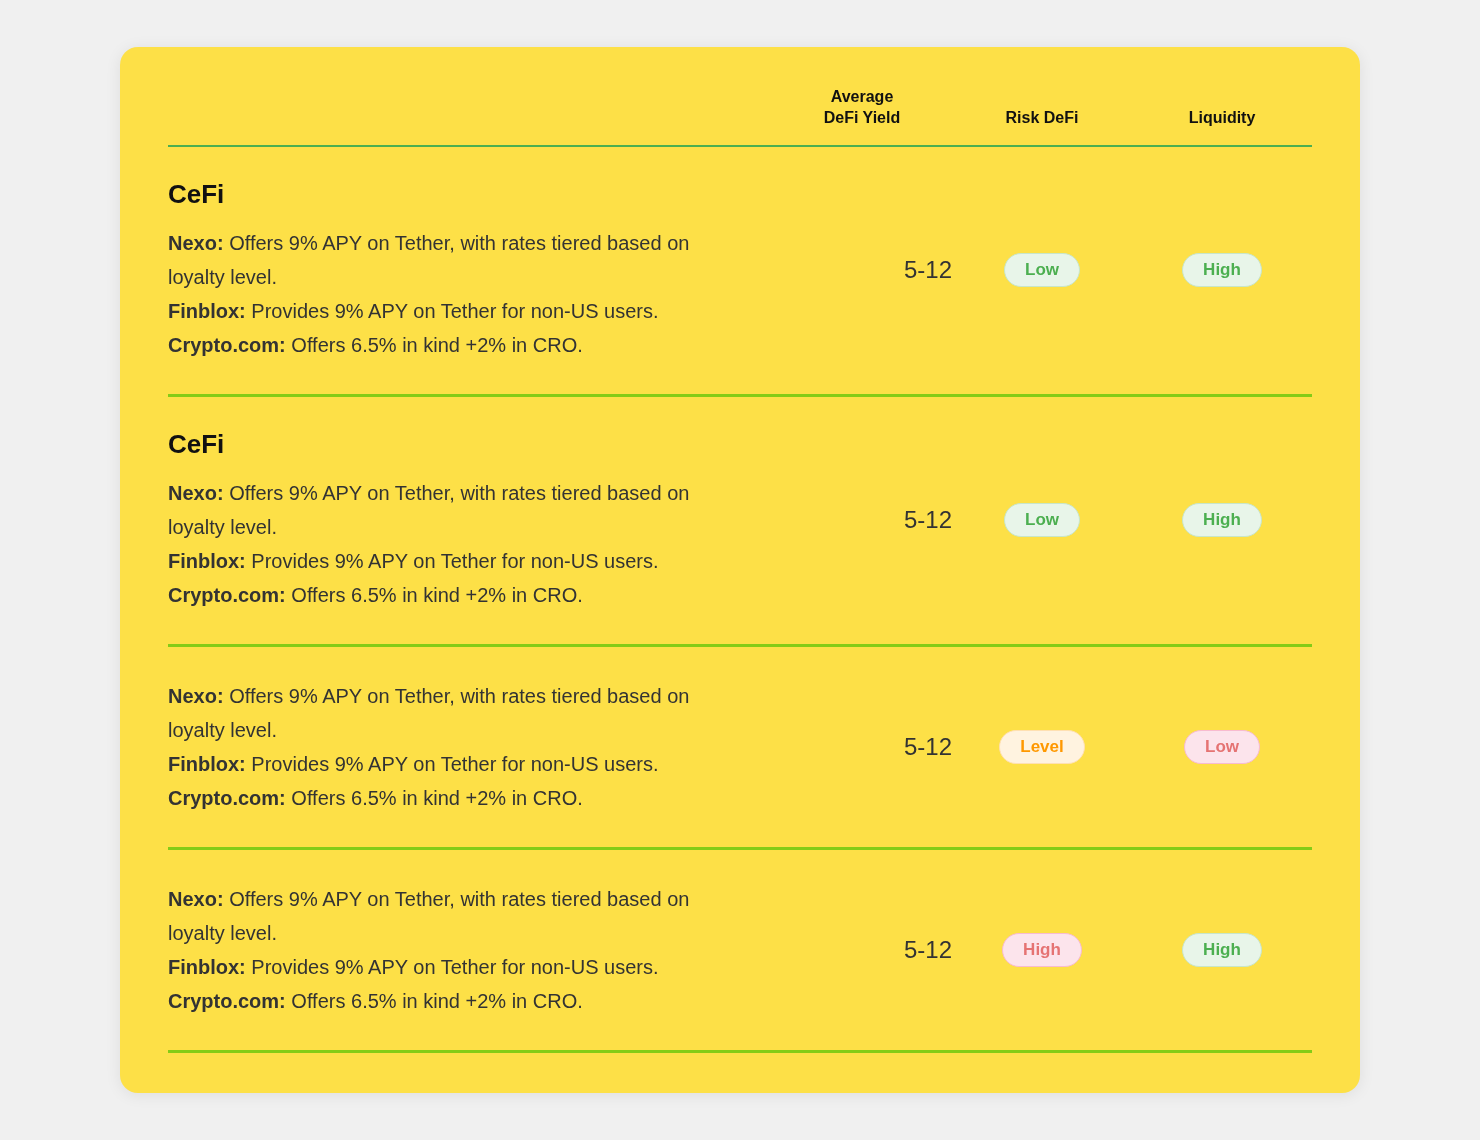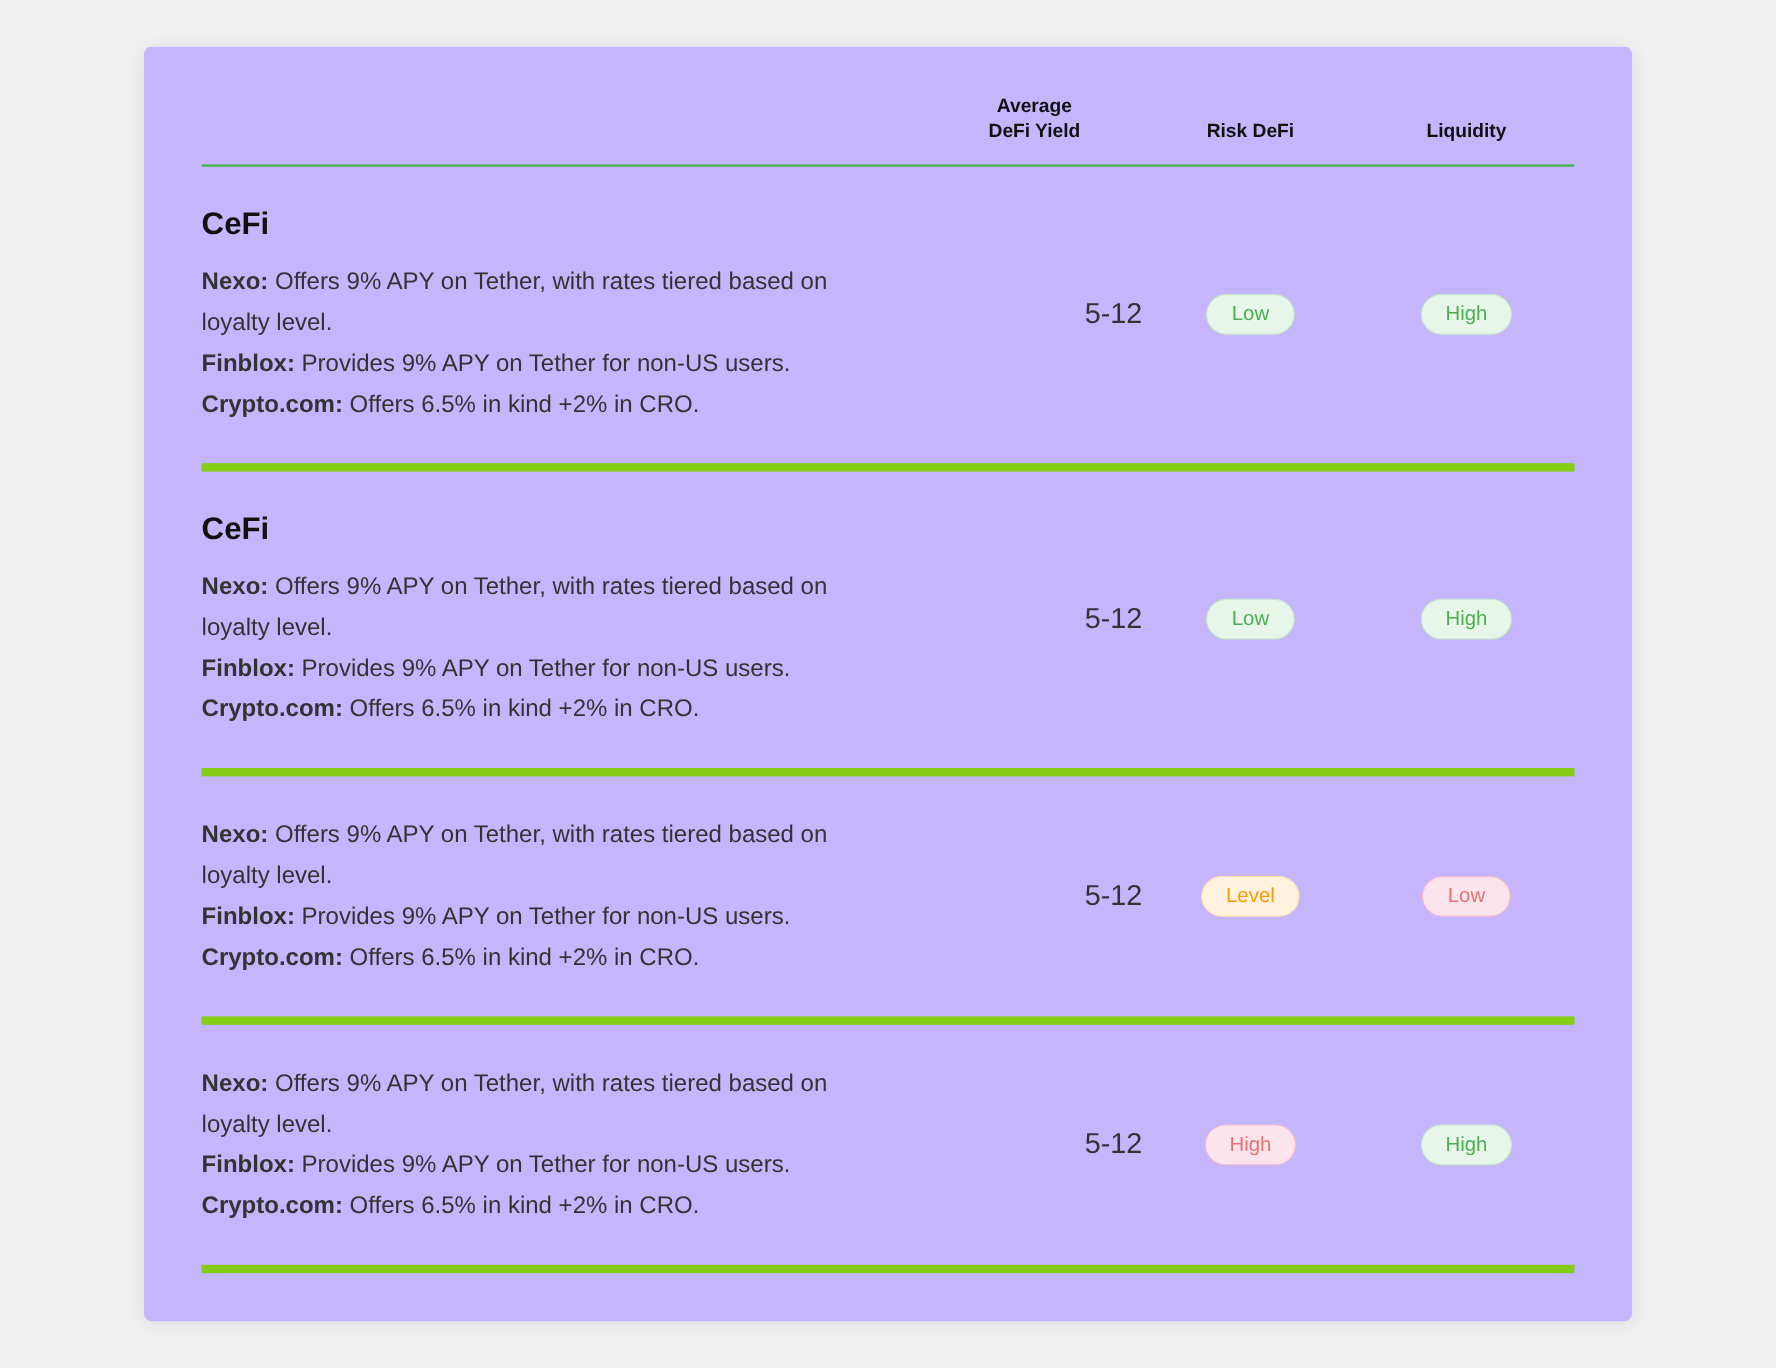--- a/index.html
+++ b/index.html
@@ -11,22 +11,22 @@
     body {
       background: #f0f0f0;
       display: flex;
       justify-content: center;
       align-items: center;
       min-height: 100vh;
       font-family: -apple-system, BlinkMacSystemFont, 'Segoe UI', Helvetica, Arial, sans-serif;
     }
 
     .card {
-      background: #c4b5fd;
-      border-radius: 6px;
+      background: #fde047;
+      border-radius: 18px;
       width: 1240px;
       padding: 40px 48px 40px 48px;
       box-shadow: 0 2px 16px rgba(0,0,0,0.08);
     }
 
     
     .table-header {
       display: grid;
       grid-template-columns: 1fr 180px 180px 180px;
       align-items: flex-end;
@@ -46,21 +46,21 @@
     .header-cell:first-child {
       text-align: left;
     }
 
     
     .table-row {
       display: grid;
       grid-template-columns: 1fr 180px 180px 180px;
       align-items: center;
       padding: 32px 0;
-      border-bottom: 7px solid #84cc16;
+      border-bottom: 3px solid #84cc16;
     }
 
     .row-content {
       padding-right: 40px;
     }
 
     .row-title {
       font-size: 26px;
       font-weight: 800;
       color: #111111;
@@ -88,21 +88,21 @@
     .row-liquidity {
       text-align: center;
     }
 
     
     .badge {
       display: inline-block;
       padding: 6px 20px;
       border-radius: 20px;
       font-size: 17px;
-      font-weight: 400;
+      font-weight: 700;
     }
 
     .badge-low-risk {
       background: #e8f5e9;
       color: #4caf50;
       border: 1px solid #c8e6c9;
     }
 
     .badge-high-liquidity {
       background: #e8f5e9;

